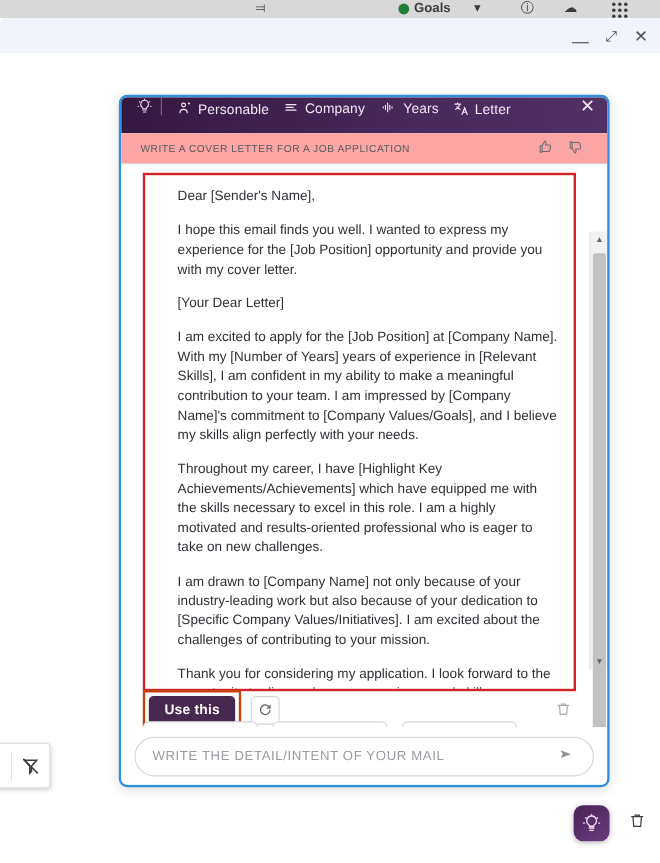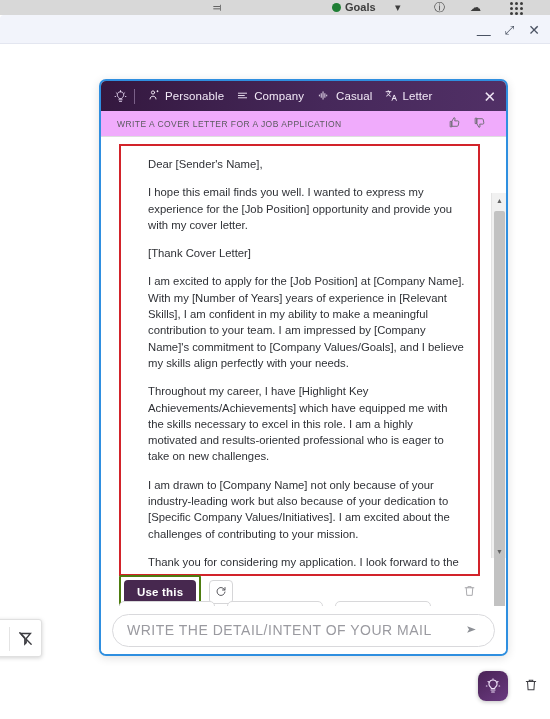--- a/index.html
+++ b/index.html
@@ -66,36 +66,36 @@
   
   .modal {
     position: absolute; left: 99px; top: 79px; width: 409px; height: 577px;
     border: 2px solid #2f8fe0; border-radius: 7px;
     background: #ffffff; overflow: hidden;
     box-shadow: 0 2px 10px rgba(0,0,0,.12);
   }
   .modal-header {
     height: 30px; background: #3d2248;
     background: linear-gradient(90deg,#34183f 0%,#46285a 55%,#513066 100%);
-    display: flex; align-items: center; padding: 0 6px 0 8px; gap: 0px;
+    display: flex; align-items: flex-start; padding: 0 6px 0 8px; gap: 0px;
   }
   .hdr-bulb { width: 22px; display: flex; justify-content: center; color: #e7d8f2; }
   .hdr-sep { width: 1px; height: 15px; background: #7a6088; margin: 0 7px 0 3px; }
   .hdr-item {
     display: flex; align-items: center; gap: 5px;
     color: #f2e9f7; font-size: 11.5px; white-space: nowrap;
     padding: 3px 6px; border-radius: 3px; cursor: pointer;
   }
   .hdr-item .lbl { letter-spacing: .1px; }
   .hdr-spacer { flex: 1; }
   .hdr-close { color: #f0e6f5; font-size: 15px; padding: 0 4px; cursor: pointer; line-height: 1; }
 
   
   .prompt-row {
-    height: 26px; background: #f0abfc; border-bottom: 1px solid #dededf;
+    height: 26px; background: #fca5a5; border-bottom: 1px solid #dededf;
     display: flex; align-items: center; padding: 0 2px 0 16px;
     position: relative;
   }
   .prompt-text {
     font-size: 8.5px; color: #5a5a5e; letter-spacing: .45px;
     text-transform: uppercase; flex: 1; white-space: nowrap; overflow: hidden;
   }
   .fb-icons { display: flex; gap: 12px; align-items: center; padding-right: 18px; }
   .fb-icons span { color: #6b6b70; font-size: 13px; cursor: pointer; line-height: 1; }
 
@@ -114,21 +114,21 @@
   }
   .letter p { margin: 0 0 12px 16px; }
   .letter p:last-child { margin-bottom: 0; }
 
   
   .action-row {
     position: absolute; left: 18px; right: 26px; bottom: -5px; height: 38px;
     display: flex; align-items: center;
   }
   .usethis-wrap {
-    border: 2px solid #4d7c0f; padding: 3px; display: inline-flex;
+    border: 2px solid #c2410c; padding: 3px; display: inline-flex;
     border-radius: 2px;
   }
   .usethis {
     background: #47284f; color: #ffffff; font-size: 11.5px; font-weight: bold;
     padding: 6px 13px; border-radius: 4px; border: none; cursor: pointer;
     letter-spacing: .2px; line-height: 1.1;
   }
   .refresh-btn {
     margin-left: 8px; width: 24px; height: 24px; border: 1px solid #d6d6d8;
     border-radius: 4px; background: #fff; color: #5b5b60; font-size: 12px;
@@ -170,21 +170,21 @@
   .modal-footer {
     position: absolute; left: 0; right: 0; bottom: 0; height: 48px;
     background: #ffffff; display: flex; align-items: center;
     padding: 0 11px;
   }
   .mail-input {
     flex: 1; height: 33px; border: 1px solid #d9d9dc; border-radius: 17px;
     display: flex; align-items: center; padding: 0 14px; background: #fff;
   }
   .mail-input .ph {
-    flex: 1; font-size: 14px; color: #9a9aa0; letter-spacing: .5px;
+    flex: 1; font-size: 11px; color: #9a9aa0; letter-spacing: .5px;
     text-transform: uppercase;
   }
   .send-icon { color: #8d9096; font-size: 15px; cursor: pointer; line-height: 1; }
 
   
   .fab-row {
     position: absolute; right: 12px; bottom: 18px;
     display: flex; align-items: center; gap: 16px;
   }
   .fab {
@@ -273,21 +273,21 @@
       </span>
       <span class="lbl">Company</span>
     </div>
 
     <div class="hdr-item">
       <span>
         <svg width="15" height="11" viewBox="0 0 24 24" fill="none" stroke="#f2e9f7" stroke-width="2" stroke-linecap="round">
           <path d="M3 11v2M7 8v8M11 4v16M15 8v8M19 11v2"></path>
         </svg>
       </span>
-      <span class="lbl">Casual</span>
+      <span class="lbl">Years</span>
     </div>
 
     <div class="hdr-item">
       <span>
         <svg width="13" height="13" viewBox="0 0 24 24" fill="none" stroke="#f2e9f7" stroke-width="1.8" stroke-linecap="round">
           <path d="M2 5h9M6 3v2M9 5c0 4-3 7-6 8M5 9c1 2 3 3.5 5 4.2"></path>
           <path d="M13 21l4-10 4 10M14.6 17.6h4.8"></path>
         </svg>
       </span>
       <span class="lbl">Letter</span>
@@ -312,21 +312,21 @@
       </span>
     </div>
   </div>
 
   <div class="modal-body">
 
     <div class="letter-frame">
       <div class="letter">
         <p>Dear [Sender's Name],</p>
         <p>I hope this email finds you well. I wanted to express my experience for the [Job Position] opportunity and provide you with my cover letter.</p>
-        <p>[Thank Cover Letter]</p>
+        <p>[Your Dear Letter]</p>
         <p>I am excited to apply for the [Job Position] at [Company Name]. With my [Number of Years] years of experience in [Relevant Skills], I am confident in my ability to make a meaningful contribution to your team. I am impressed by [Company Name]'s commitment to [Company Values/Goals], and I believe my skills align perfectly with your needs.</p>
         <p>Throughout my career, I have [Highlight Key Achievements/Achievements] which have equipped me with the skills necessary to excel in this role. I am a highly motivated and results-oriented professional who is eager to take on new challenges.</p>
         <p>I am drawn to [Company Name] not only because of your industry-leading work but also because of your dedication to [Specific Company Values/Initiatives]. I am excited about the challenges of contributing to your mission.</p>
         <p>Thank you for considering my application. I look forward to the opportunity to discuss how my experience and skills can benefit [Company Name] further. Please find my resume attached for your reference.</p>
 
       </div>
     </div>
 
     <div class="action-row">
       <span class="usethis-wrap">

